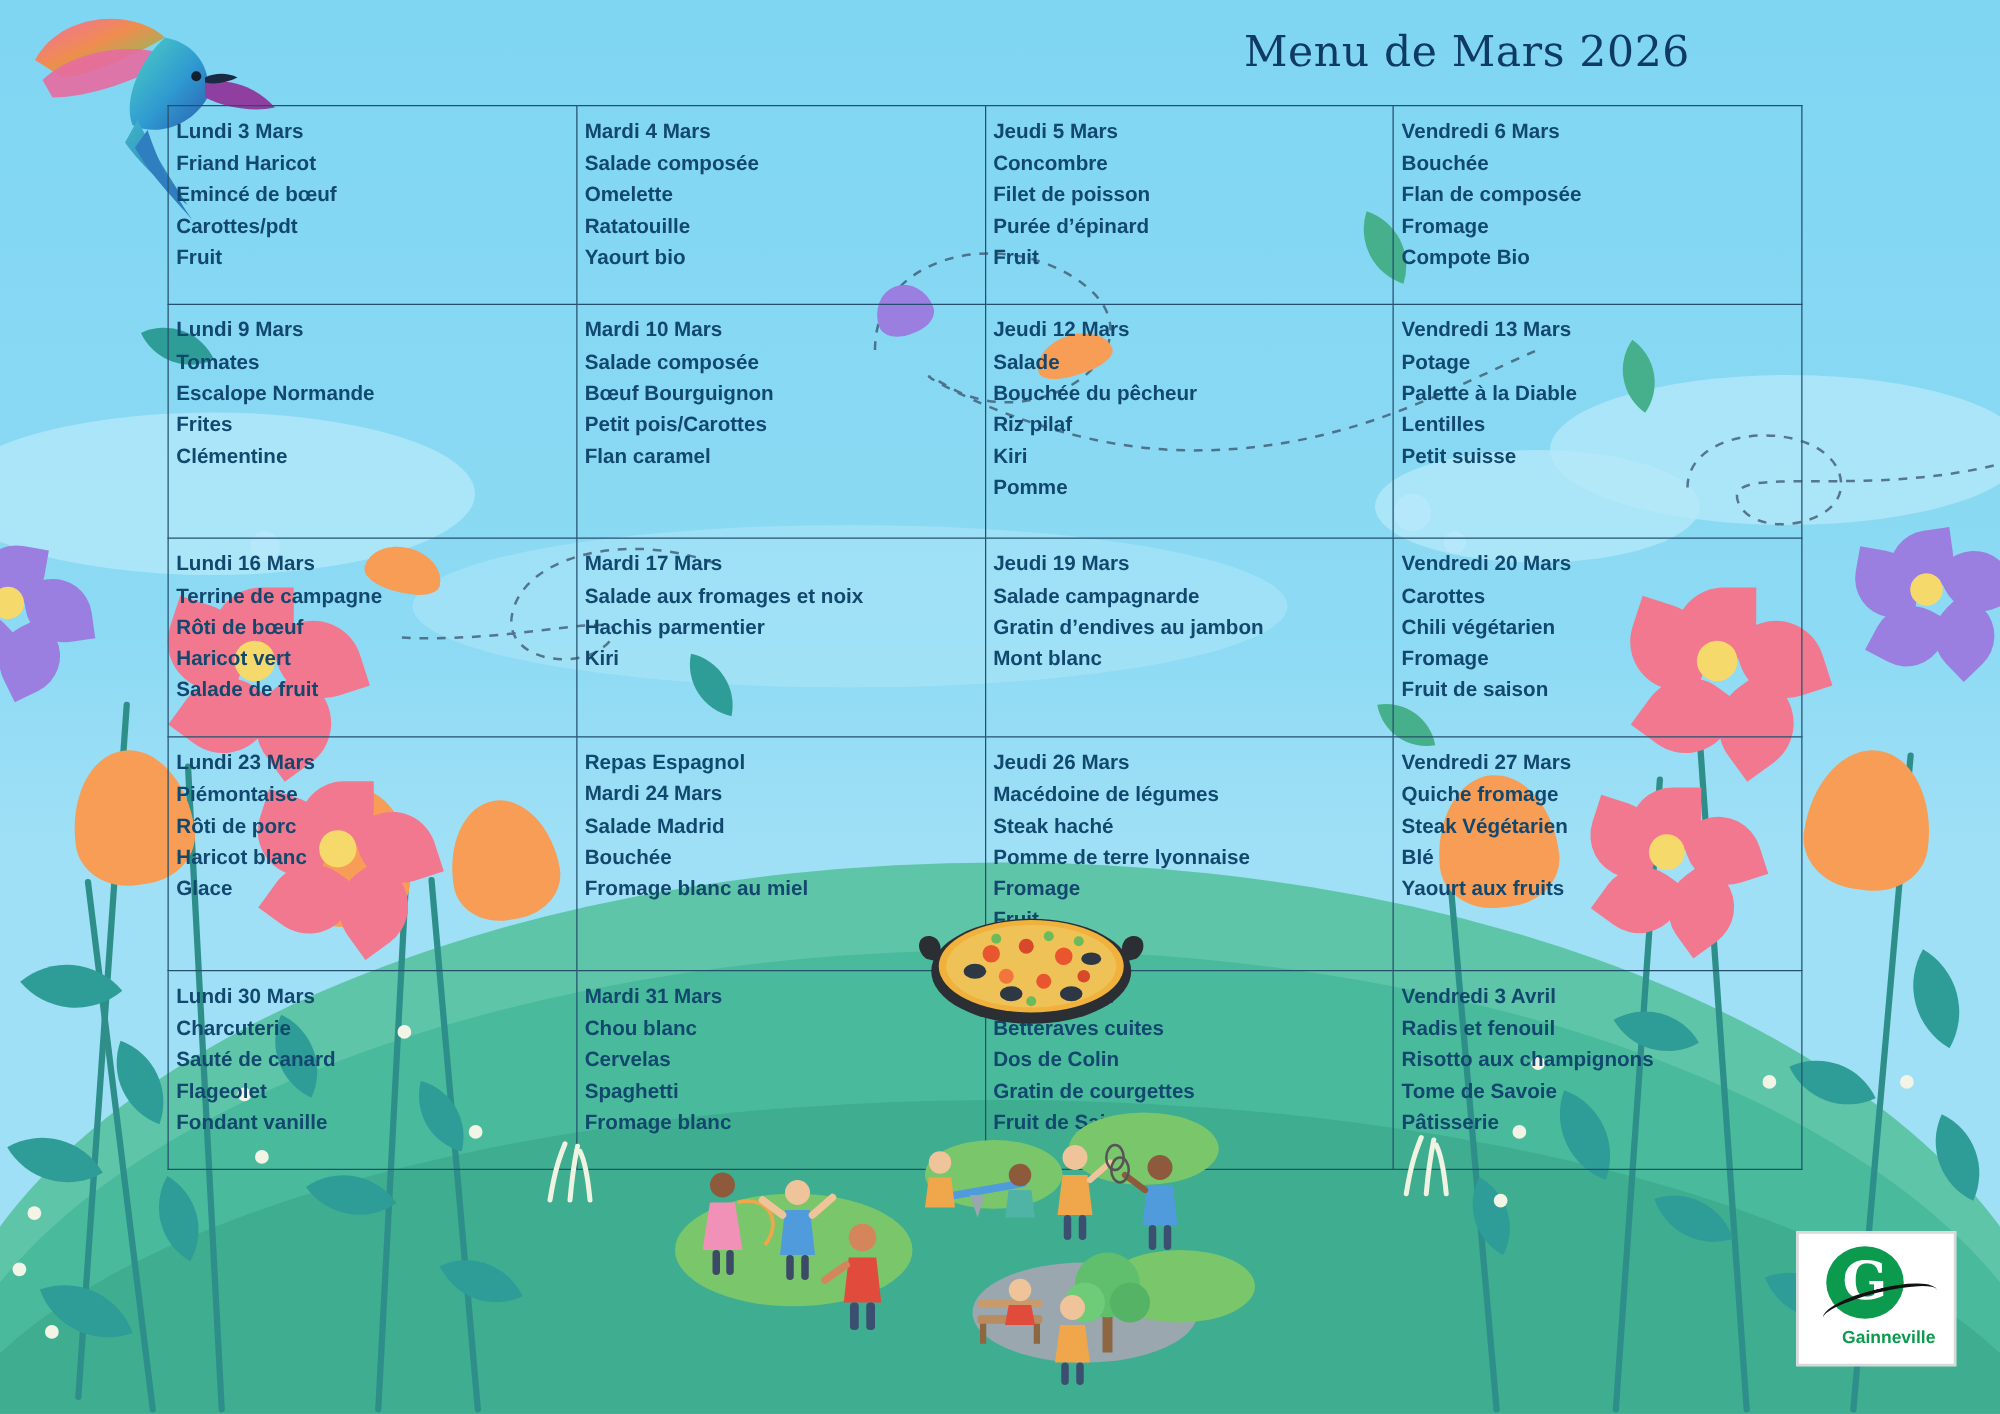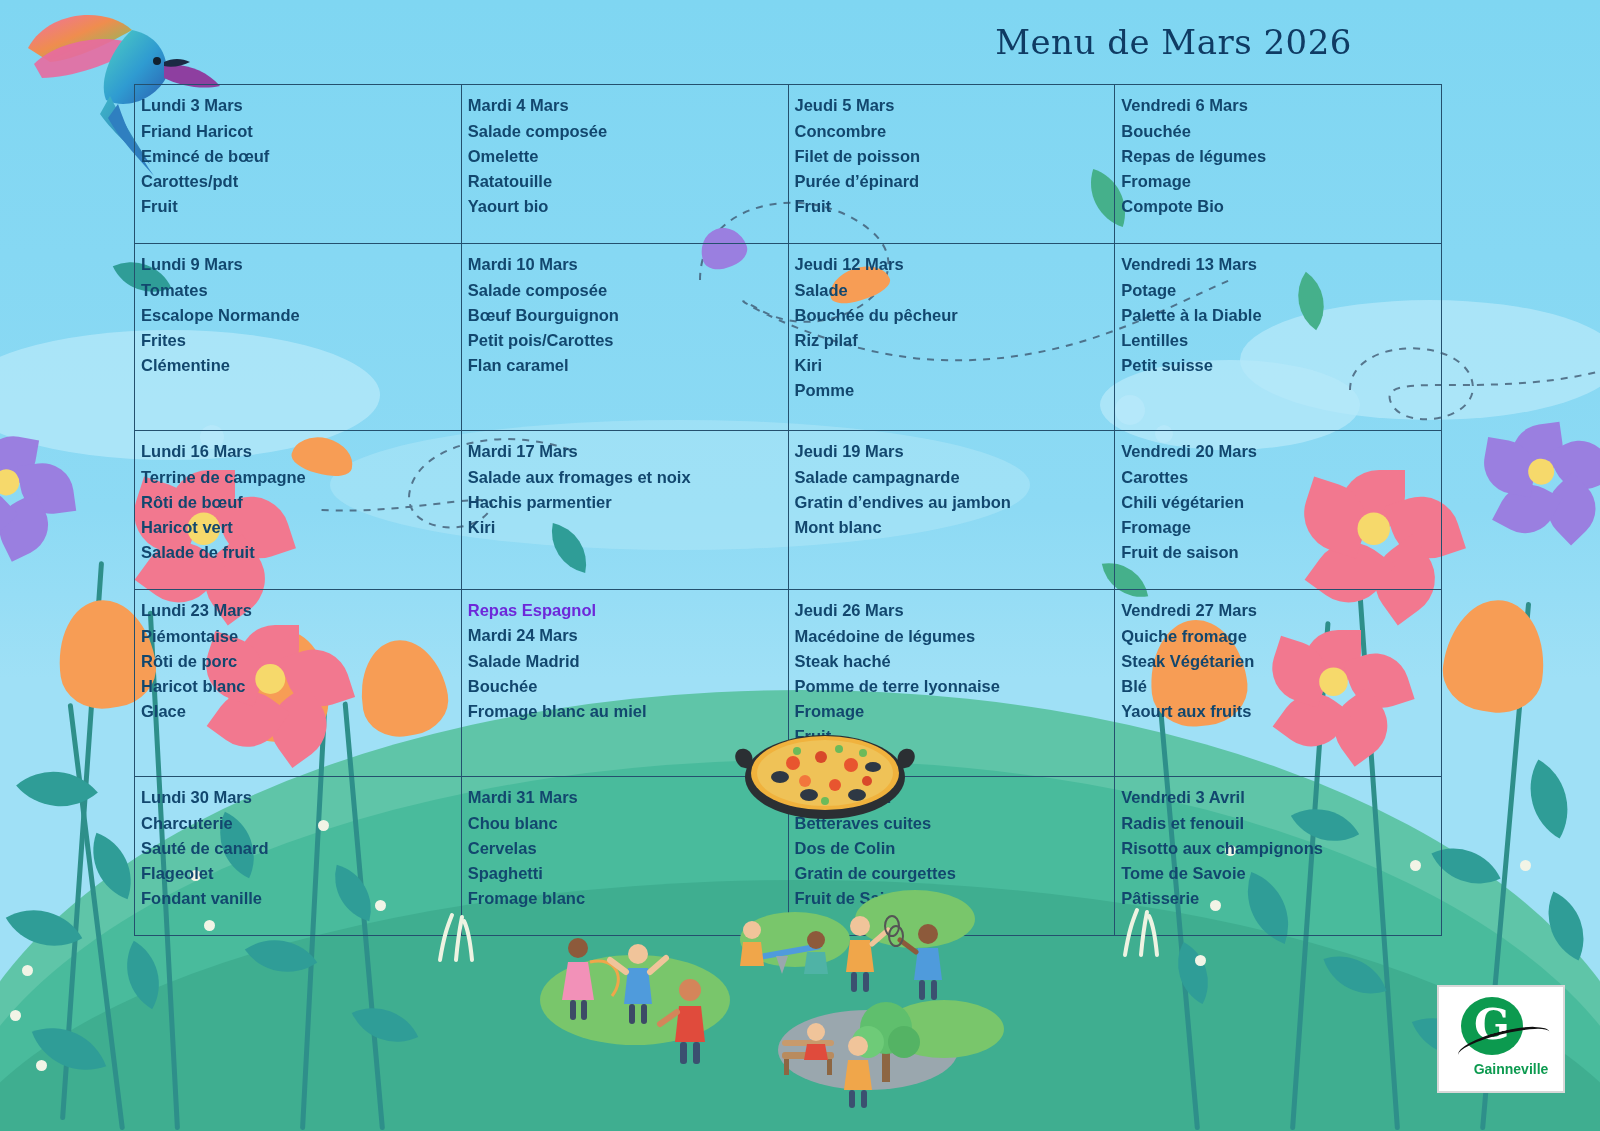--- a/index.html
+++ b/index.html
@@ -145,21 +145,21 @@
     font-weight: bold;
     line-height: 1.52;
   }
   .cell-day {
     display: block;
     margin-bottom: 1px;
   }
   .cell-line { display: block; }
   .special {
     display: block;
-    color: #6d28d9;
+    color: #0c4a6e;
     font-weight: bold;
   }
 
   
   #logo {
     position: absolute;
     left: 1437px;
     top: 985px;
     width: 128px;
     height: 108px;
@@ -391,21 +391,21 @@
         <td>
           <span class="cell-day">Jeudi 5 Mars</span>
           <span class="cell-line">Concombre</span>
           <span class="cell-line">Filet de poisson</span>
           <span class="cell-line">Purée d’épinard</span>
           <span class="cell-line">Fruit</span>
         </td>
         <td>
           <span class="cell-day">Vendredi 6 Mars</span>
           <span class="cell-line">Bouchée</span>
-          <span class="cell-line">Repas de légumes</span>
+          <span class="cell-line">Flan de composée</span>
           <span class="cell-line">Fromage</span>
           <span class="cell-line">Compote Bio</span>
         </td>
       </tr>
 
       <tr>
         <td>
           <span class="cell-day">Lundi 9 Mars</span>
           <span class="cell-line">Tomates</span>
           <span class="cell-line">Escalope Normande</span>

